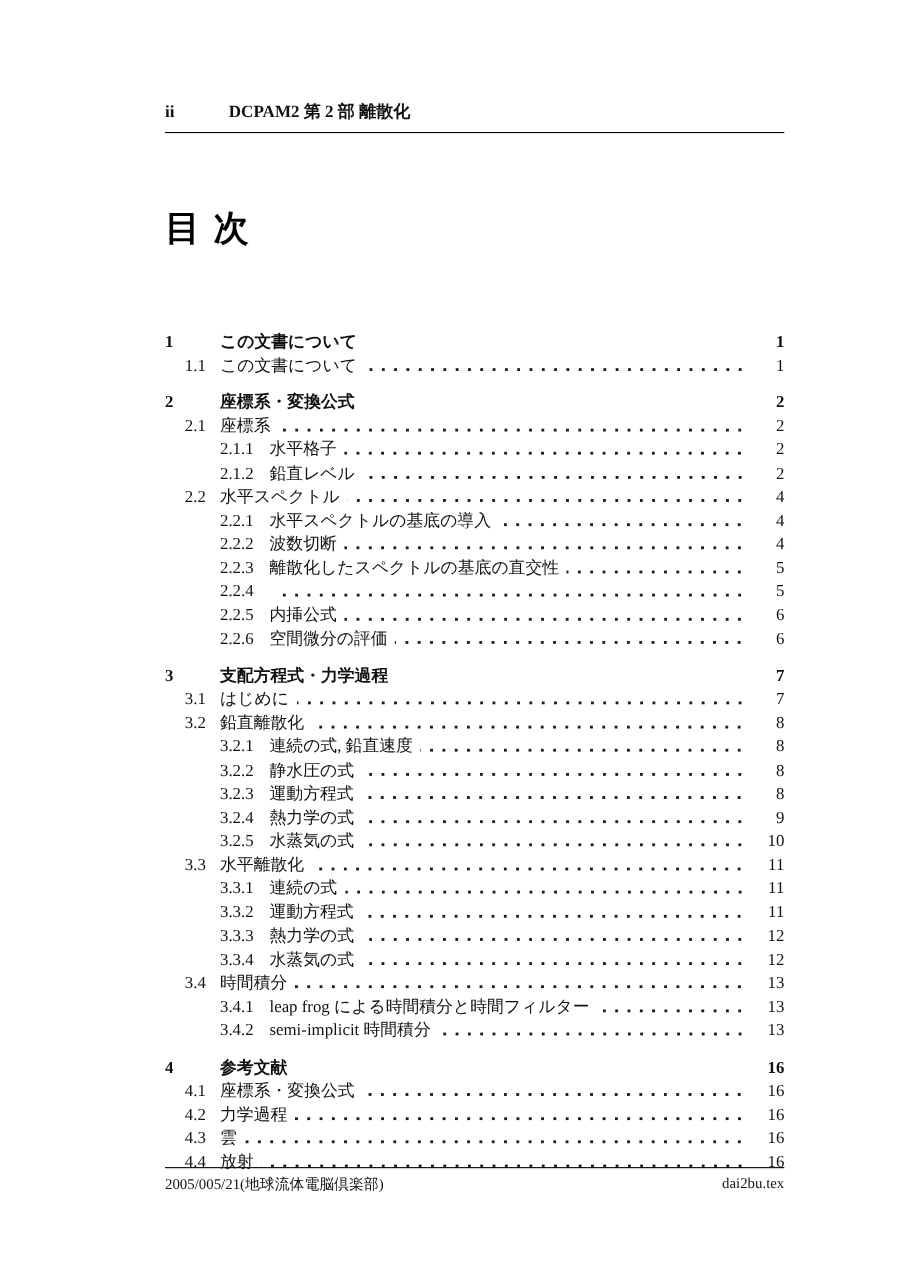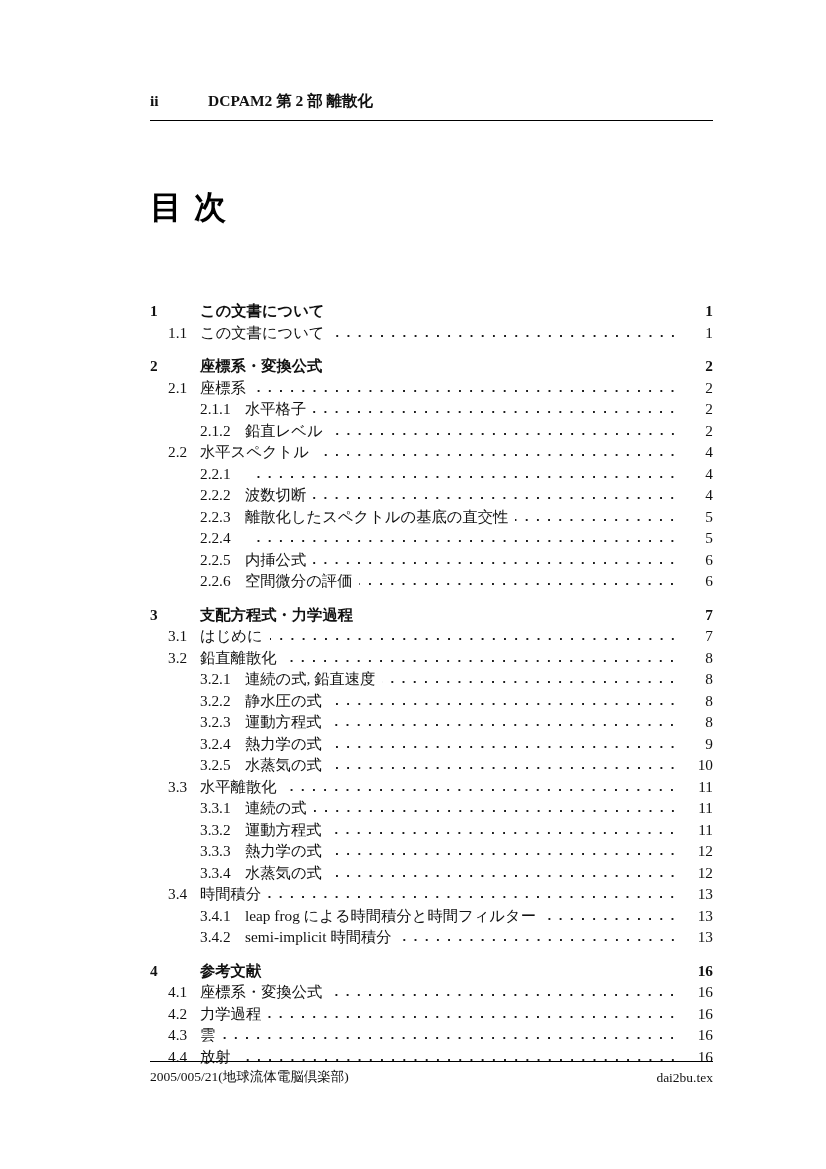--- a/index.html
+++ b/index.html
@@ -43,21 +43,21 @@
     flex:1 1 auto;align-self:stretch;margin:0 9px 0 7px;min-width:12px;
     background-image:radial-gradient(circle,#1c1c1c 1.25px,rgba(0,0,0,0) 1.4px);
     background-size:11.2px 6px;
     background-repeat:repeat-x;
     background-position:right 0 bottom 4.5px;
   }
   .pg{flex:0 0 auto;width:26px;text-align:right;}
 
   
   .running-footer{
-    top:1061px;display:flex;justify-content:space-between;align-items:flex-end;
+    top:1061px;display:flex;justify-content:space-between;align-items:flex-start;
     border-top:1.4px solid #000;padding-top:6px;font-size:13.5px;
   }
 </style>
 </head>
 <body>
 
 <div>
 
   <div class="page-inner running-header">
     <span class="hdr-pageno">ii</span>
@@ -104,20 +104,21 @@
         <span class="pg">2</span>
       </div>
       <div class="toc-row lv2">
         <span class="num">2.2</span>
         <span class="ttl">水平スペクトル</span>
         <span class="leader"></span>
         <span class="pg">4</span>
       </div>
       <div class="toc-row lv3">
         <span class="num">2.2.1</span>
+        <span class="ttl">水平スペクトルの基底の導入</span>
         <span class="leader"></span>
         <span class="pg">4</span>
       </div>
       <div class="toc-row lv3">
         <span class="num">2.2.2</span>
         <span class="ttl">波数切断</span>
         <span class="leader"></span>
         <span class="pg">4</span>
       </div>
       <div class="toc-row lv3">

